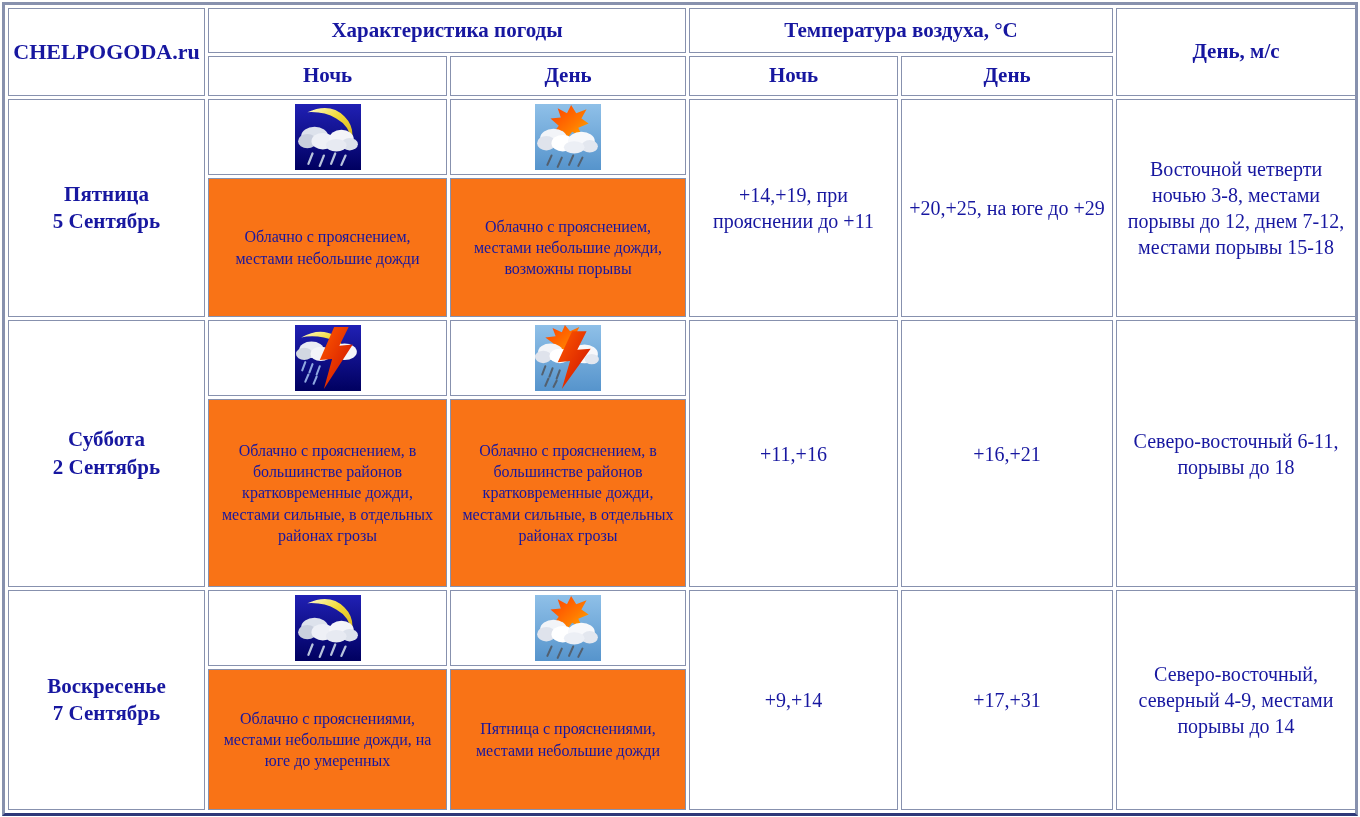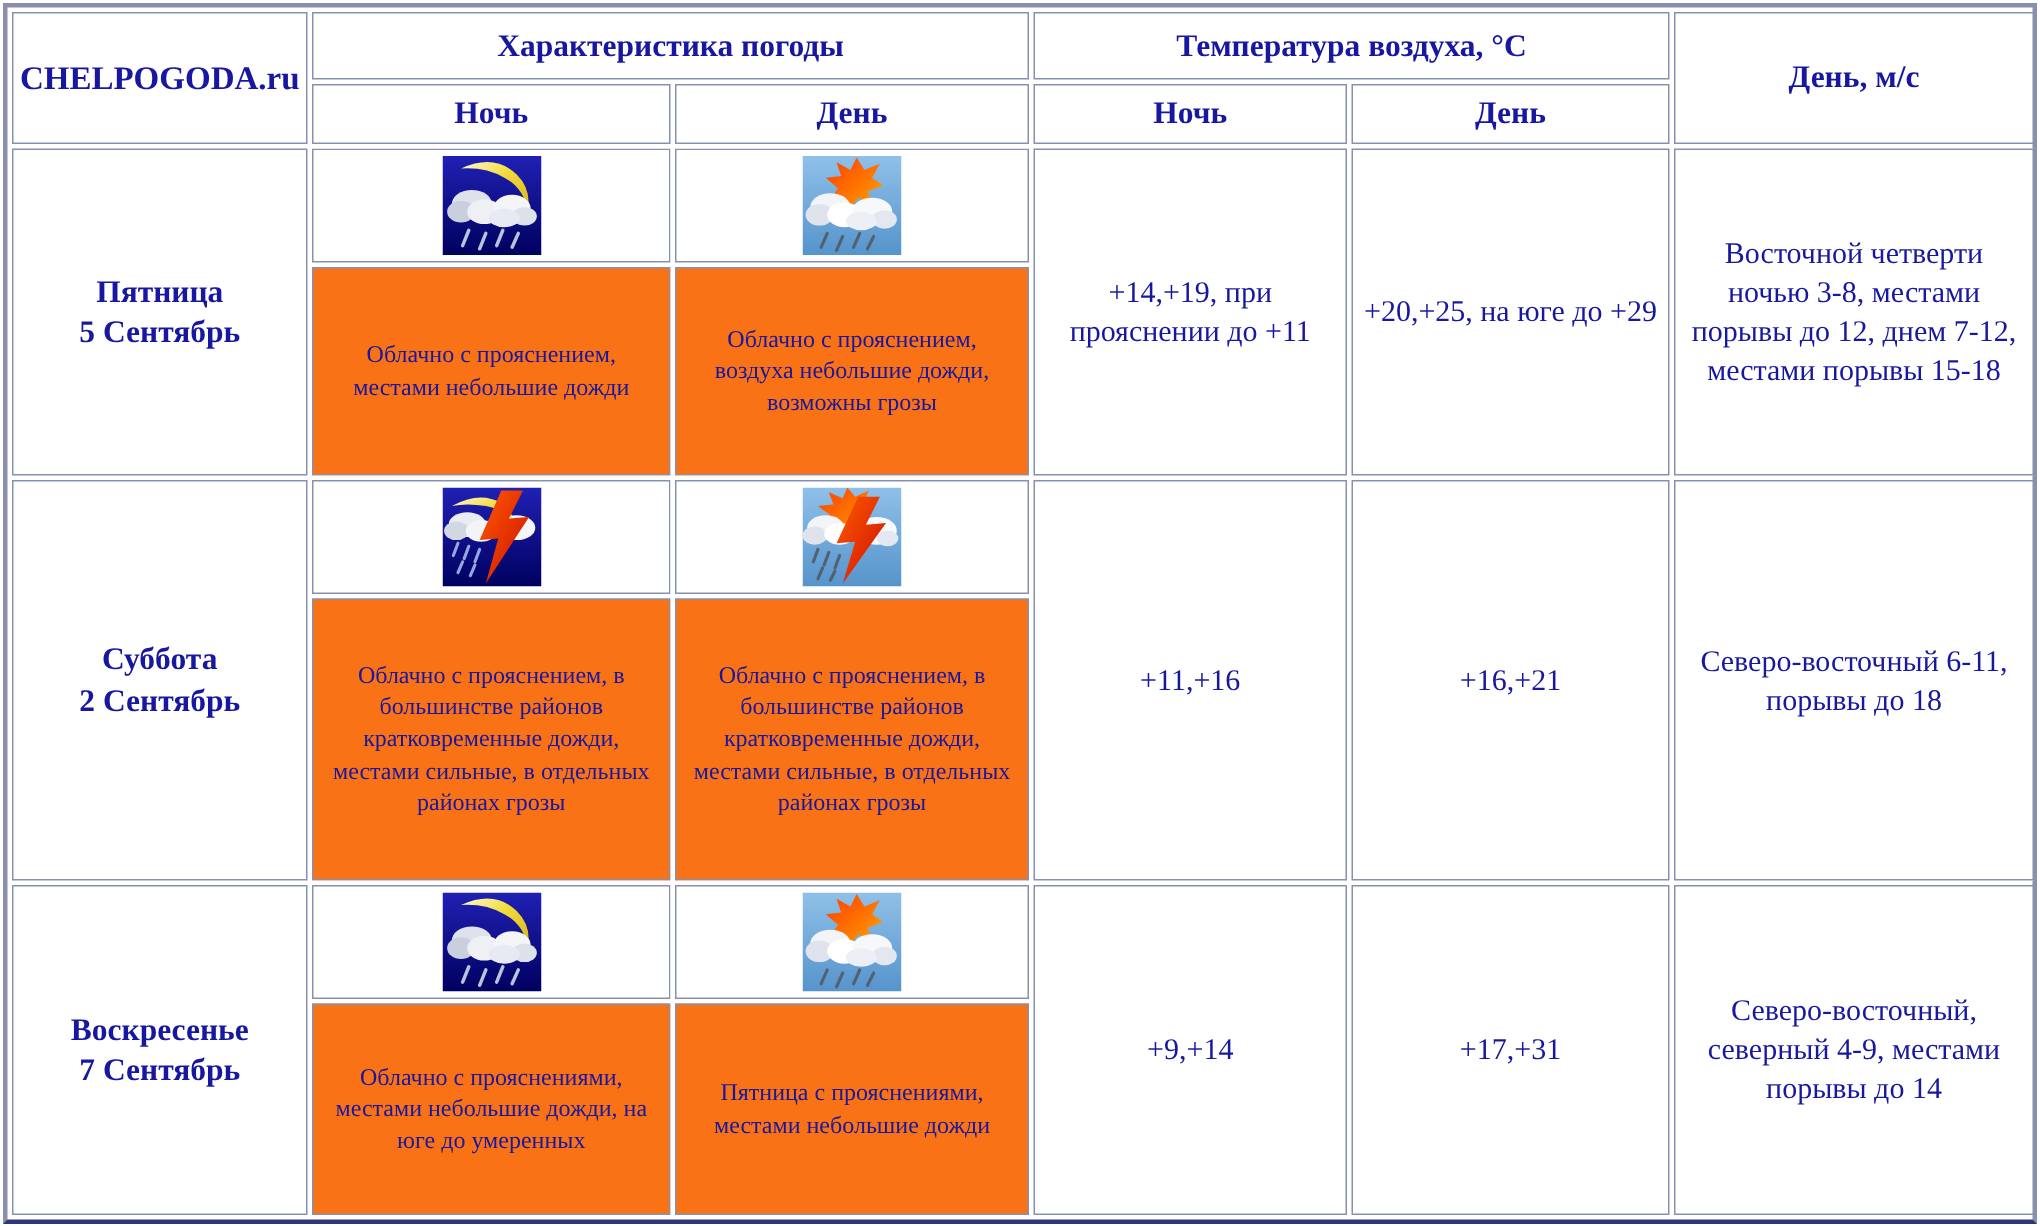--- a/index.html
+++ b/index.html
@@ -169,21 +169,21 @@
  </g>
  <g stroke="#53606f" stroke-width="2" stroke-linecap="round">
   <line x1="16" y1="50" x2="12" y2="59"></line>
   <line x1="26" y1="52" x2="22" y2="61"></line>
   <line x1="37" y1="50" x2="33" y2="59"></line>
   <line x1="46" y1="52" x2="42" y2="60"></line>
  </g>
 </svg>
                 </span>
               </div>
-        <div class="desc-box">Облачно с прояснением, воздуха небольшие дожди, возможны грозы</div>
+        <div class="desc-box">Облачно с прояснением, местами небольшие дожди, возможны порывы</div>
       </div>
     </td>
     <td>+14,+19, при прояснении до +11</td>
     <td>+20,+25, на юге до +29</td>
     <td>Восточной четверти ночью 3-8, местами порывы до 12, днем 7-12, местами порывы 15-18</td>
   </tr>
 
   <tr class="row-1">
     <td class="day-cell">
       <span>Суббота</span><br>

